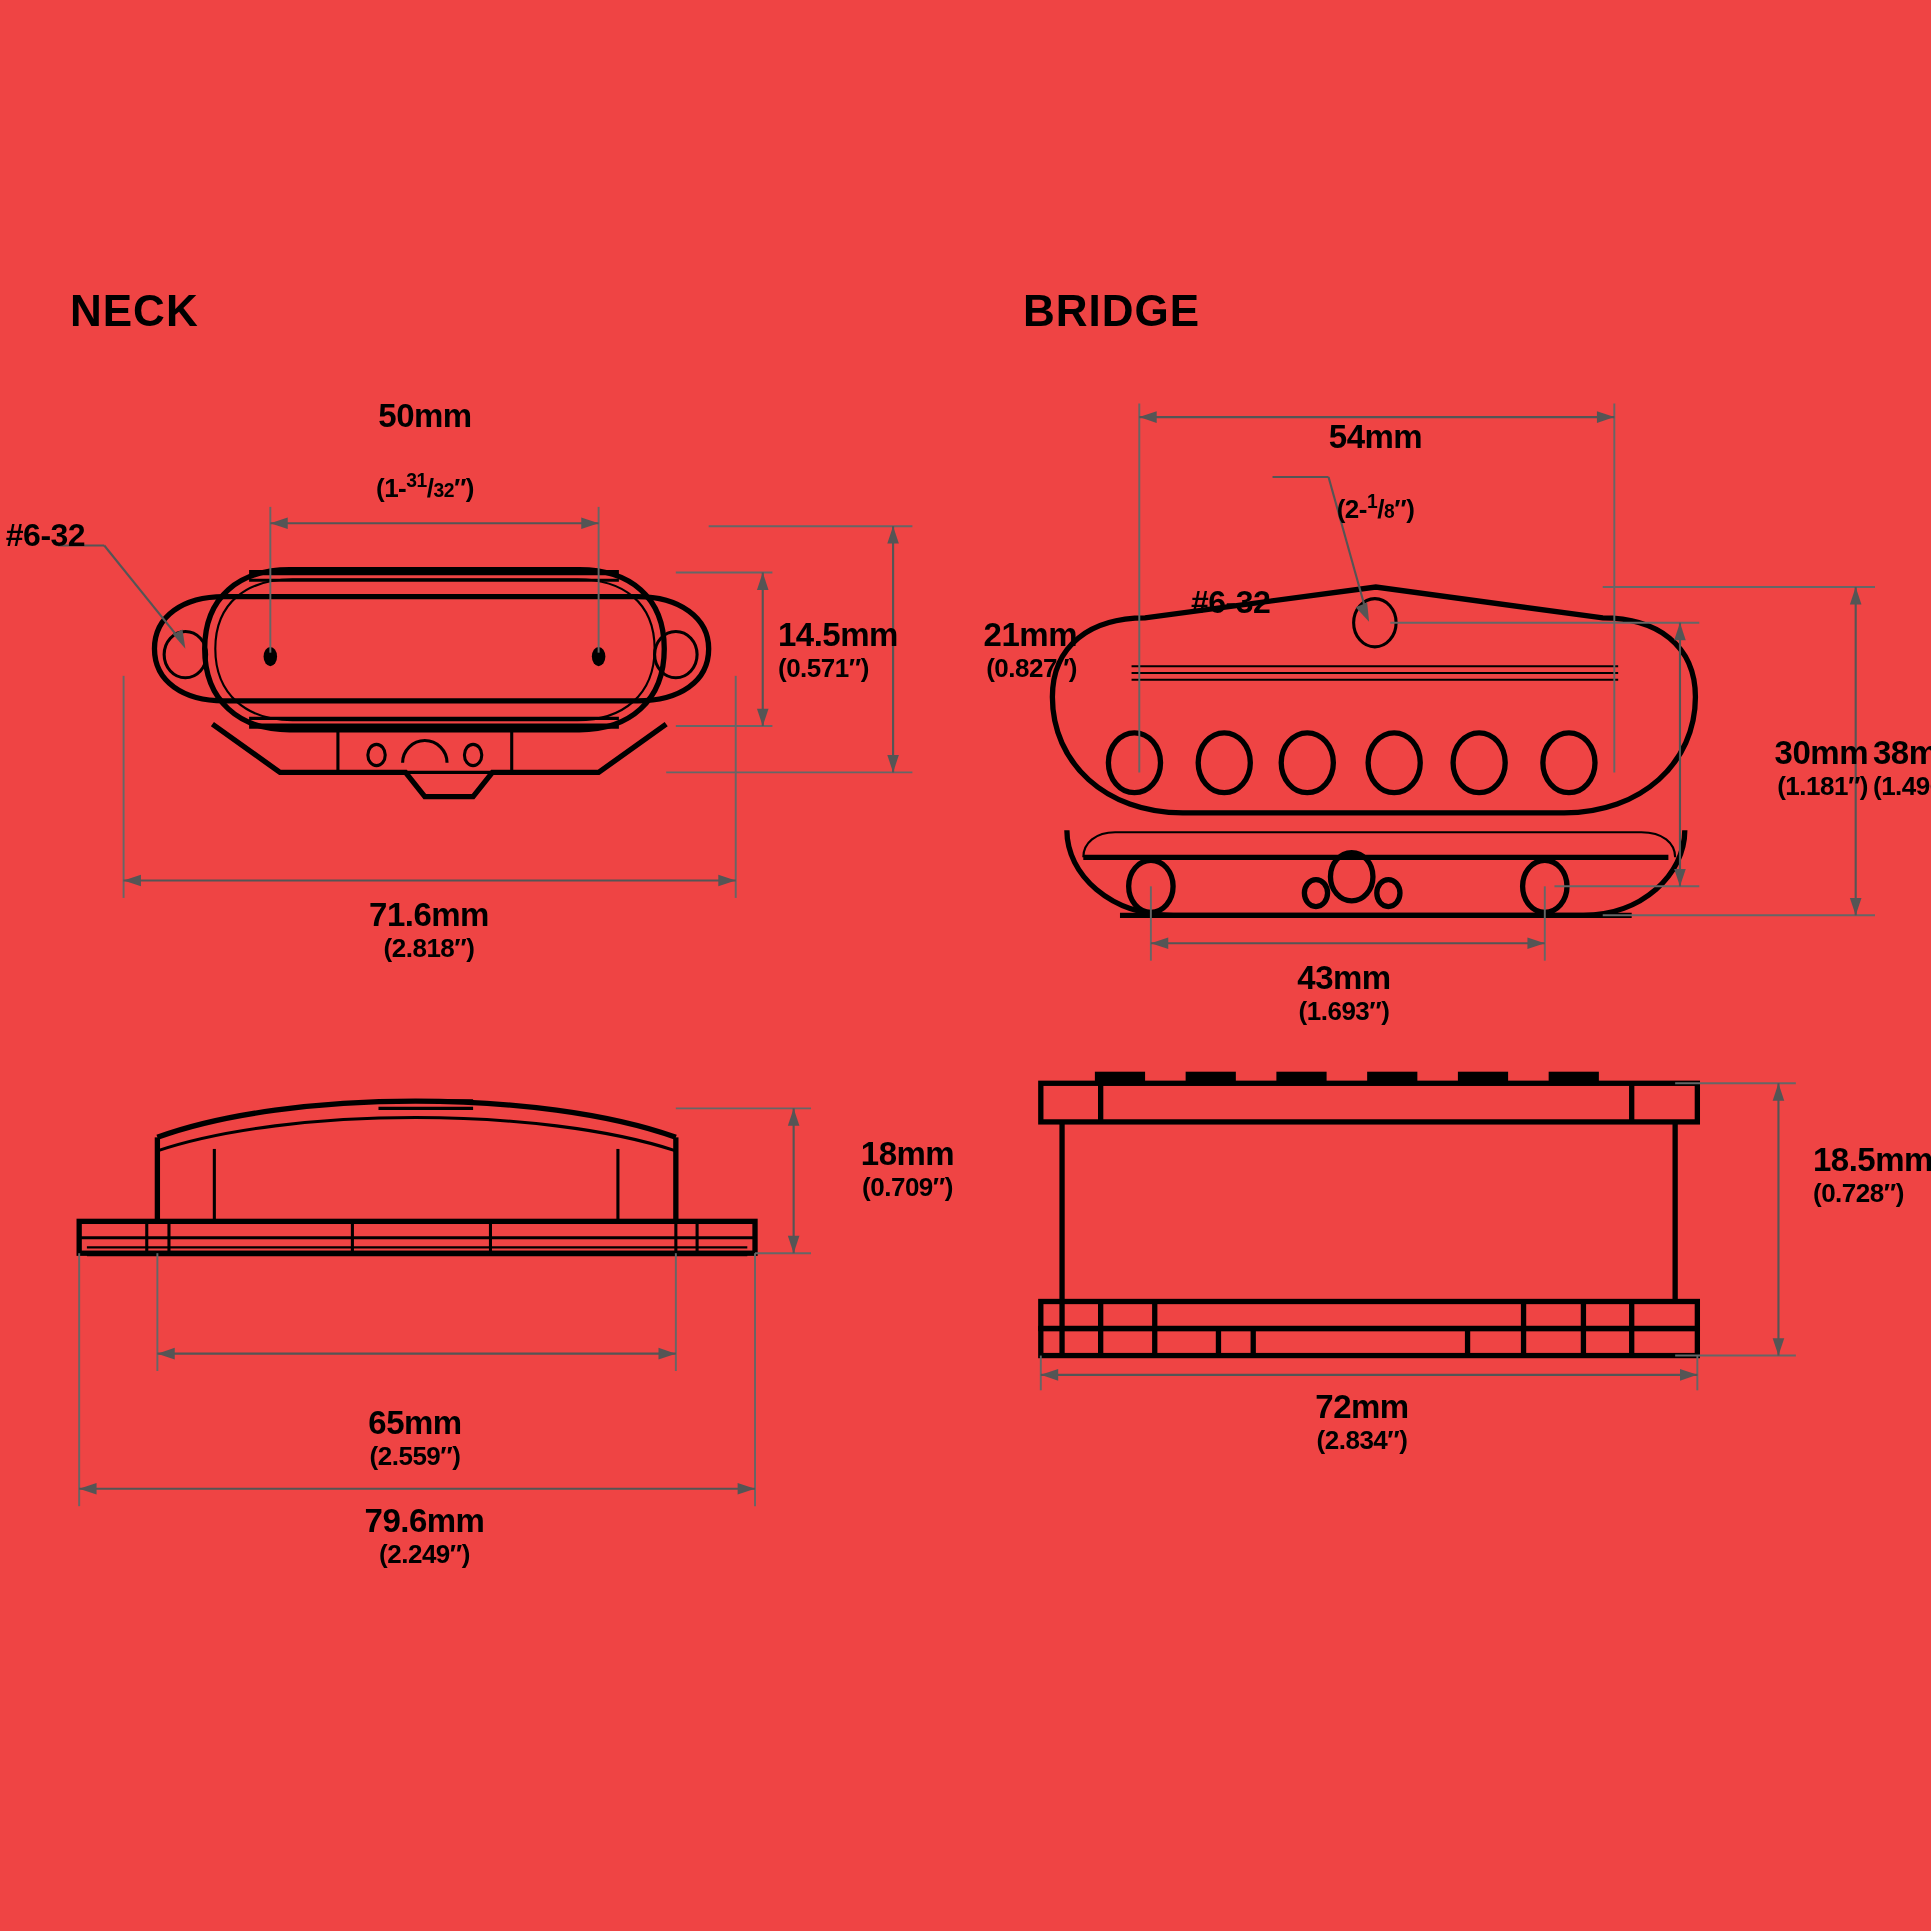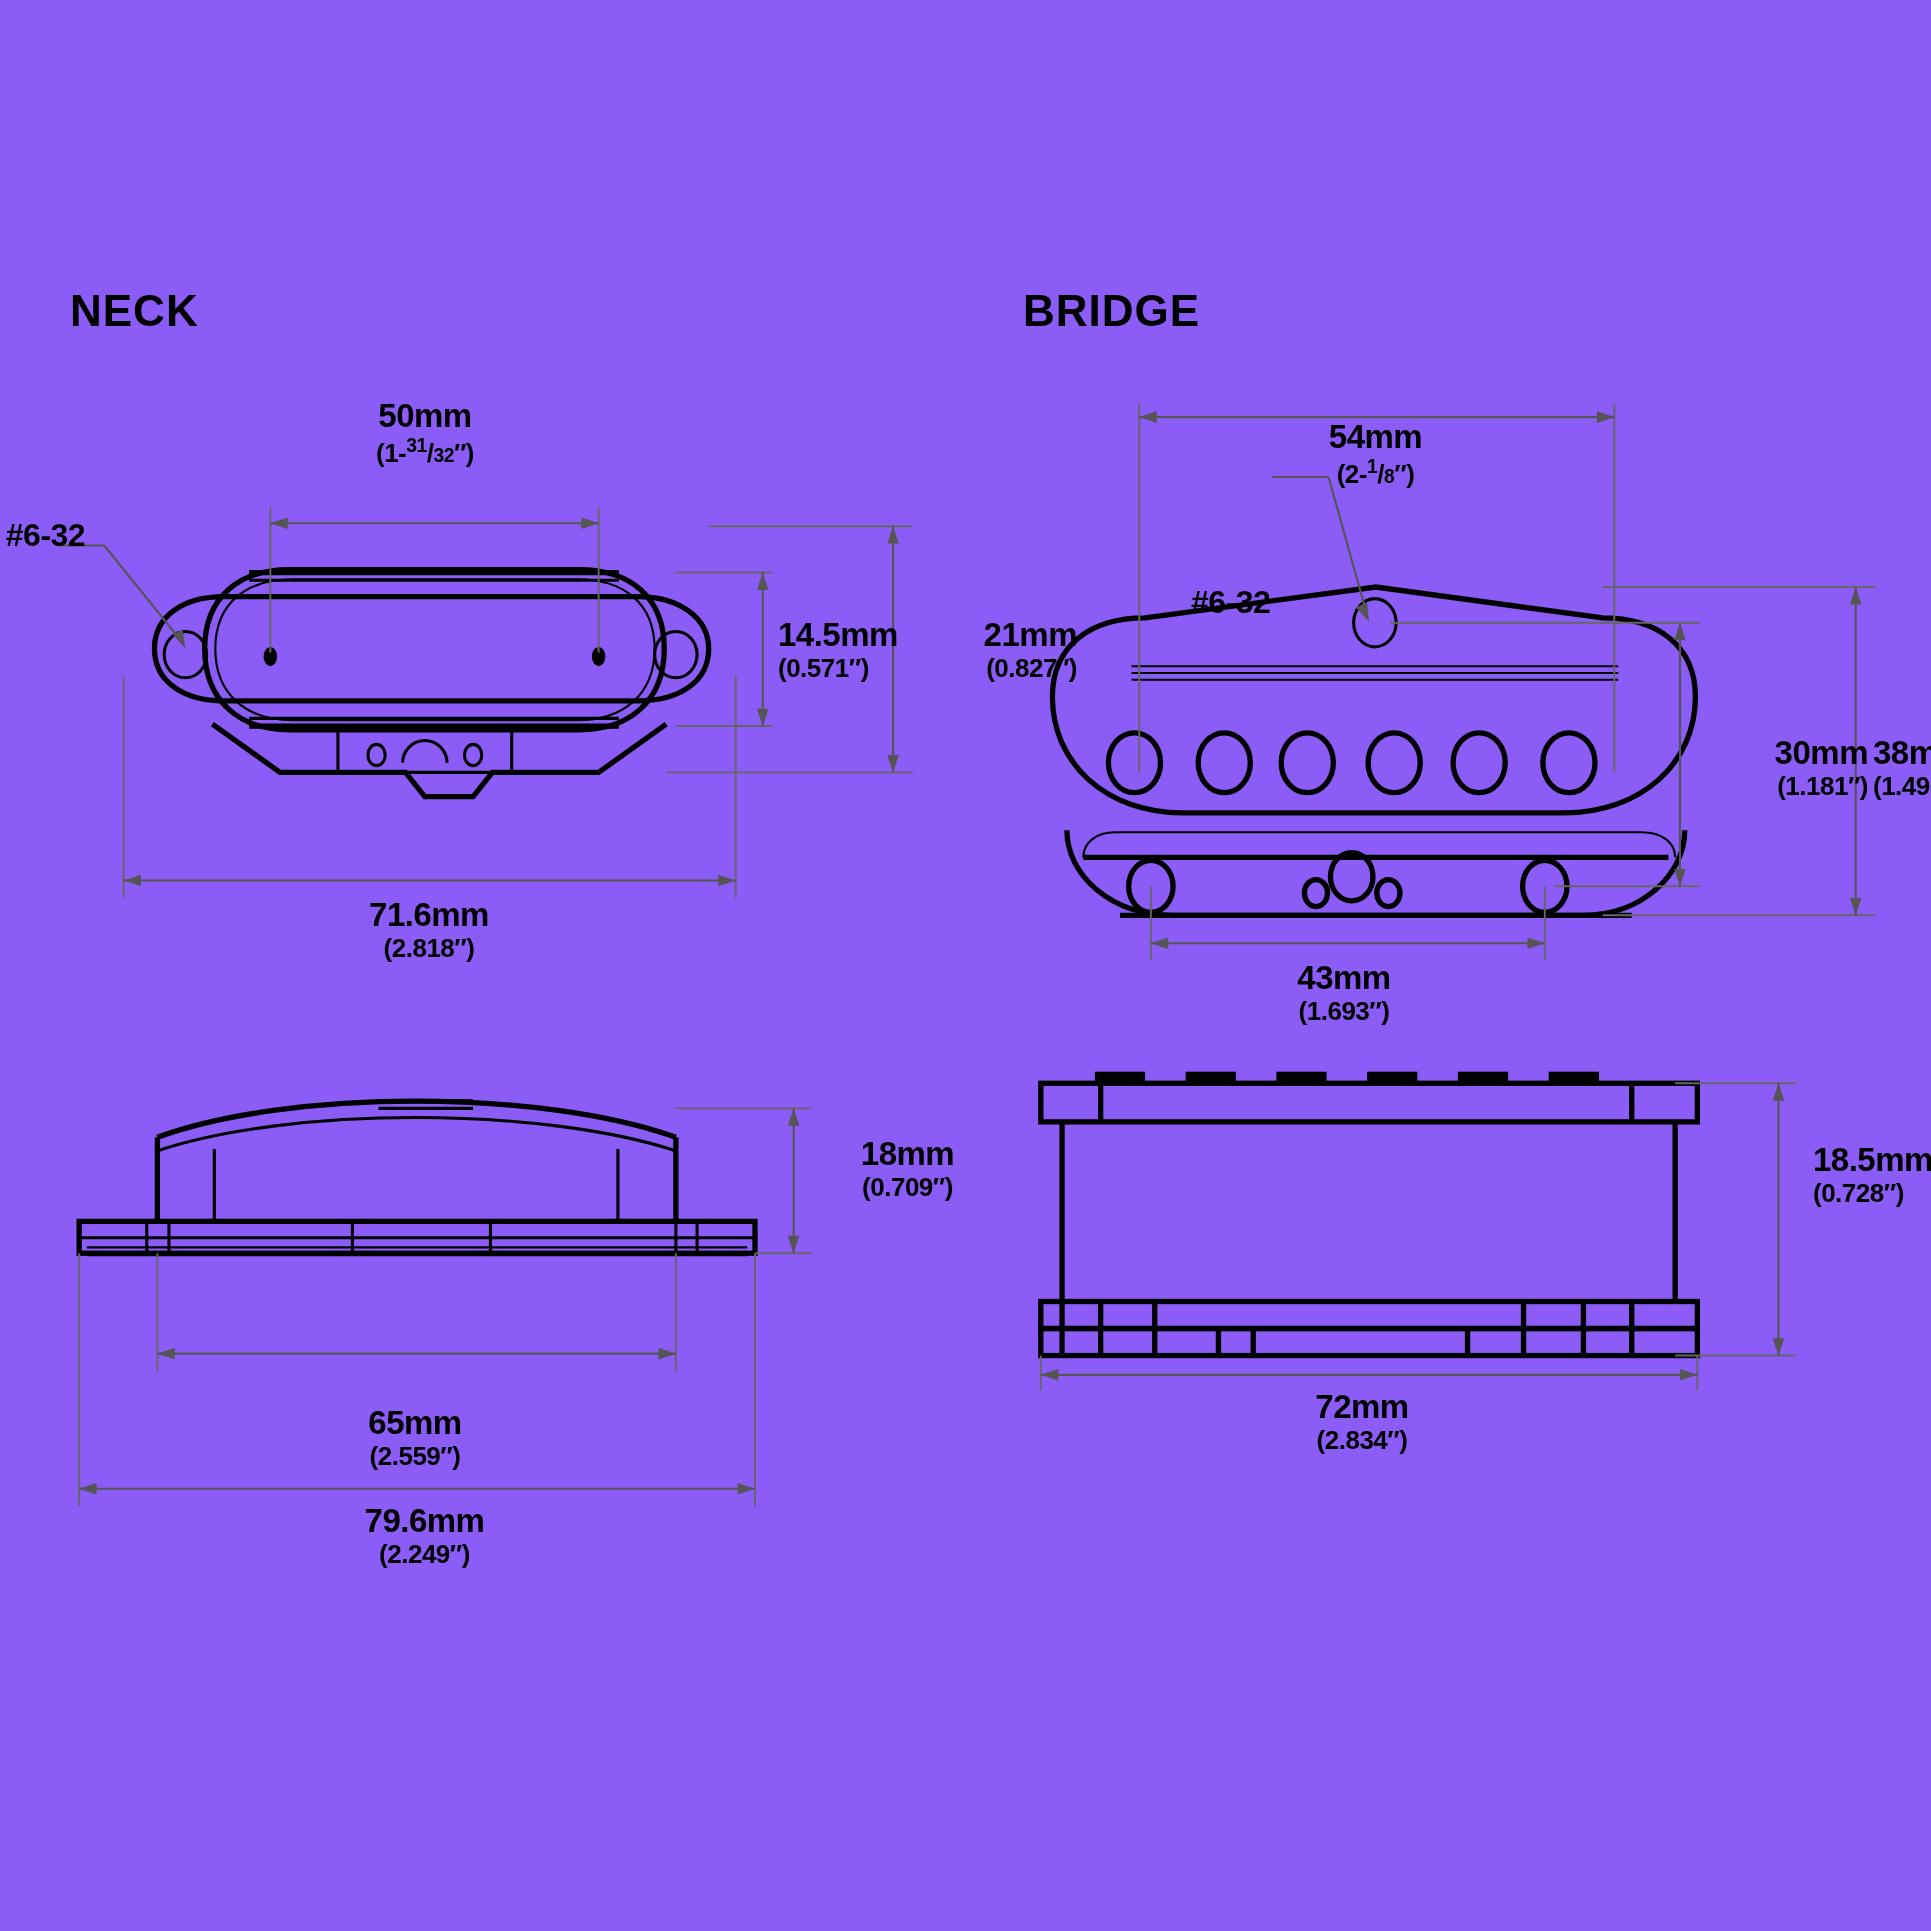--- a/index.html
+++ b/index.html
@@ -4,21 +4,21 @@
 <style>
   html, body {
     margin: 0;
     padding: 0;
     background: #ffffff;
   }
   #sheet {
     position: relative;
     width: 1931px;
     height: 1931px;
-    background: #8b5cf6;
+    background: #ef4444;
     font-family: "Liberation Sans", sans-serif;
     overflow: hidden;
   }
   .section-title {
     position: absolute;
     font-weight: bold;
     font-size: 44px;
     letter-spacing: 1px;
     color: #000000;
     white-space: nowrap;
@@ -38,20 +38,21 @@
   .dim-sub {
     font-weight: bold;
     font-size: 26px;
     margin-top: 3.9px;
     letter-spacing: -0.5px;
   }
   .frac {
     display: inline-block;
     position: relative;
     font-size: 26px;
+    margin-top: 35px;
   }
   .frac sup { font-size: 19.3px; vertical-align: super; }
   .frac sub { font-size: 19.3px; vertical-align: baseline; }
   .callout {
     position: absolute;
     font-weight: bold;
     font-size: 32px;
     color: #000000;
     white-space: nowrap;
     letter-spacing: -0.5px;

